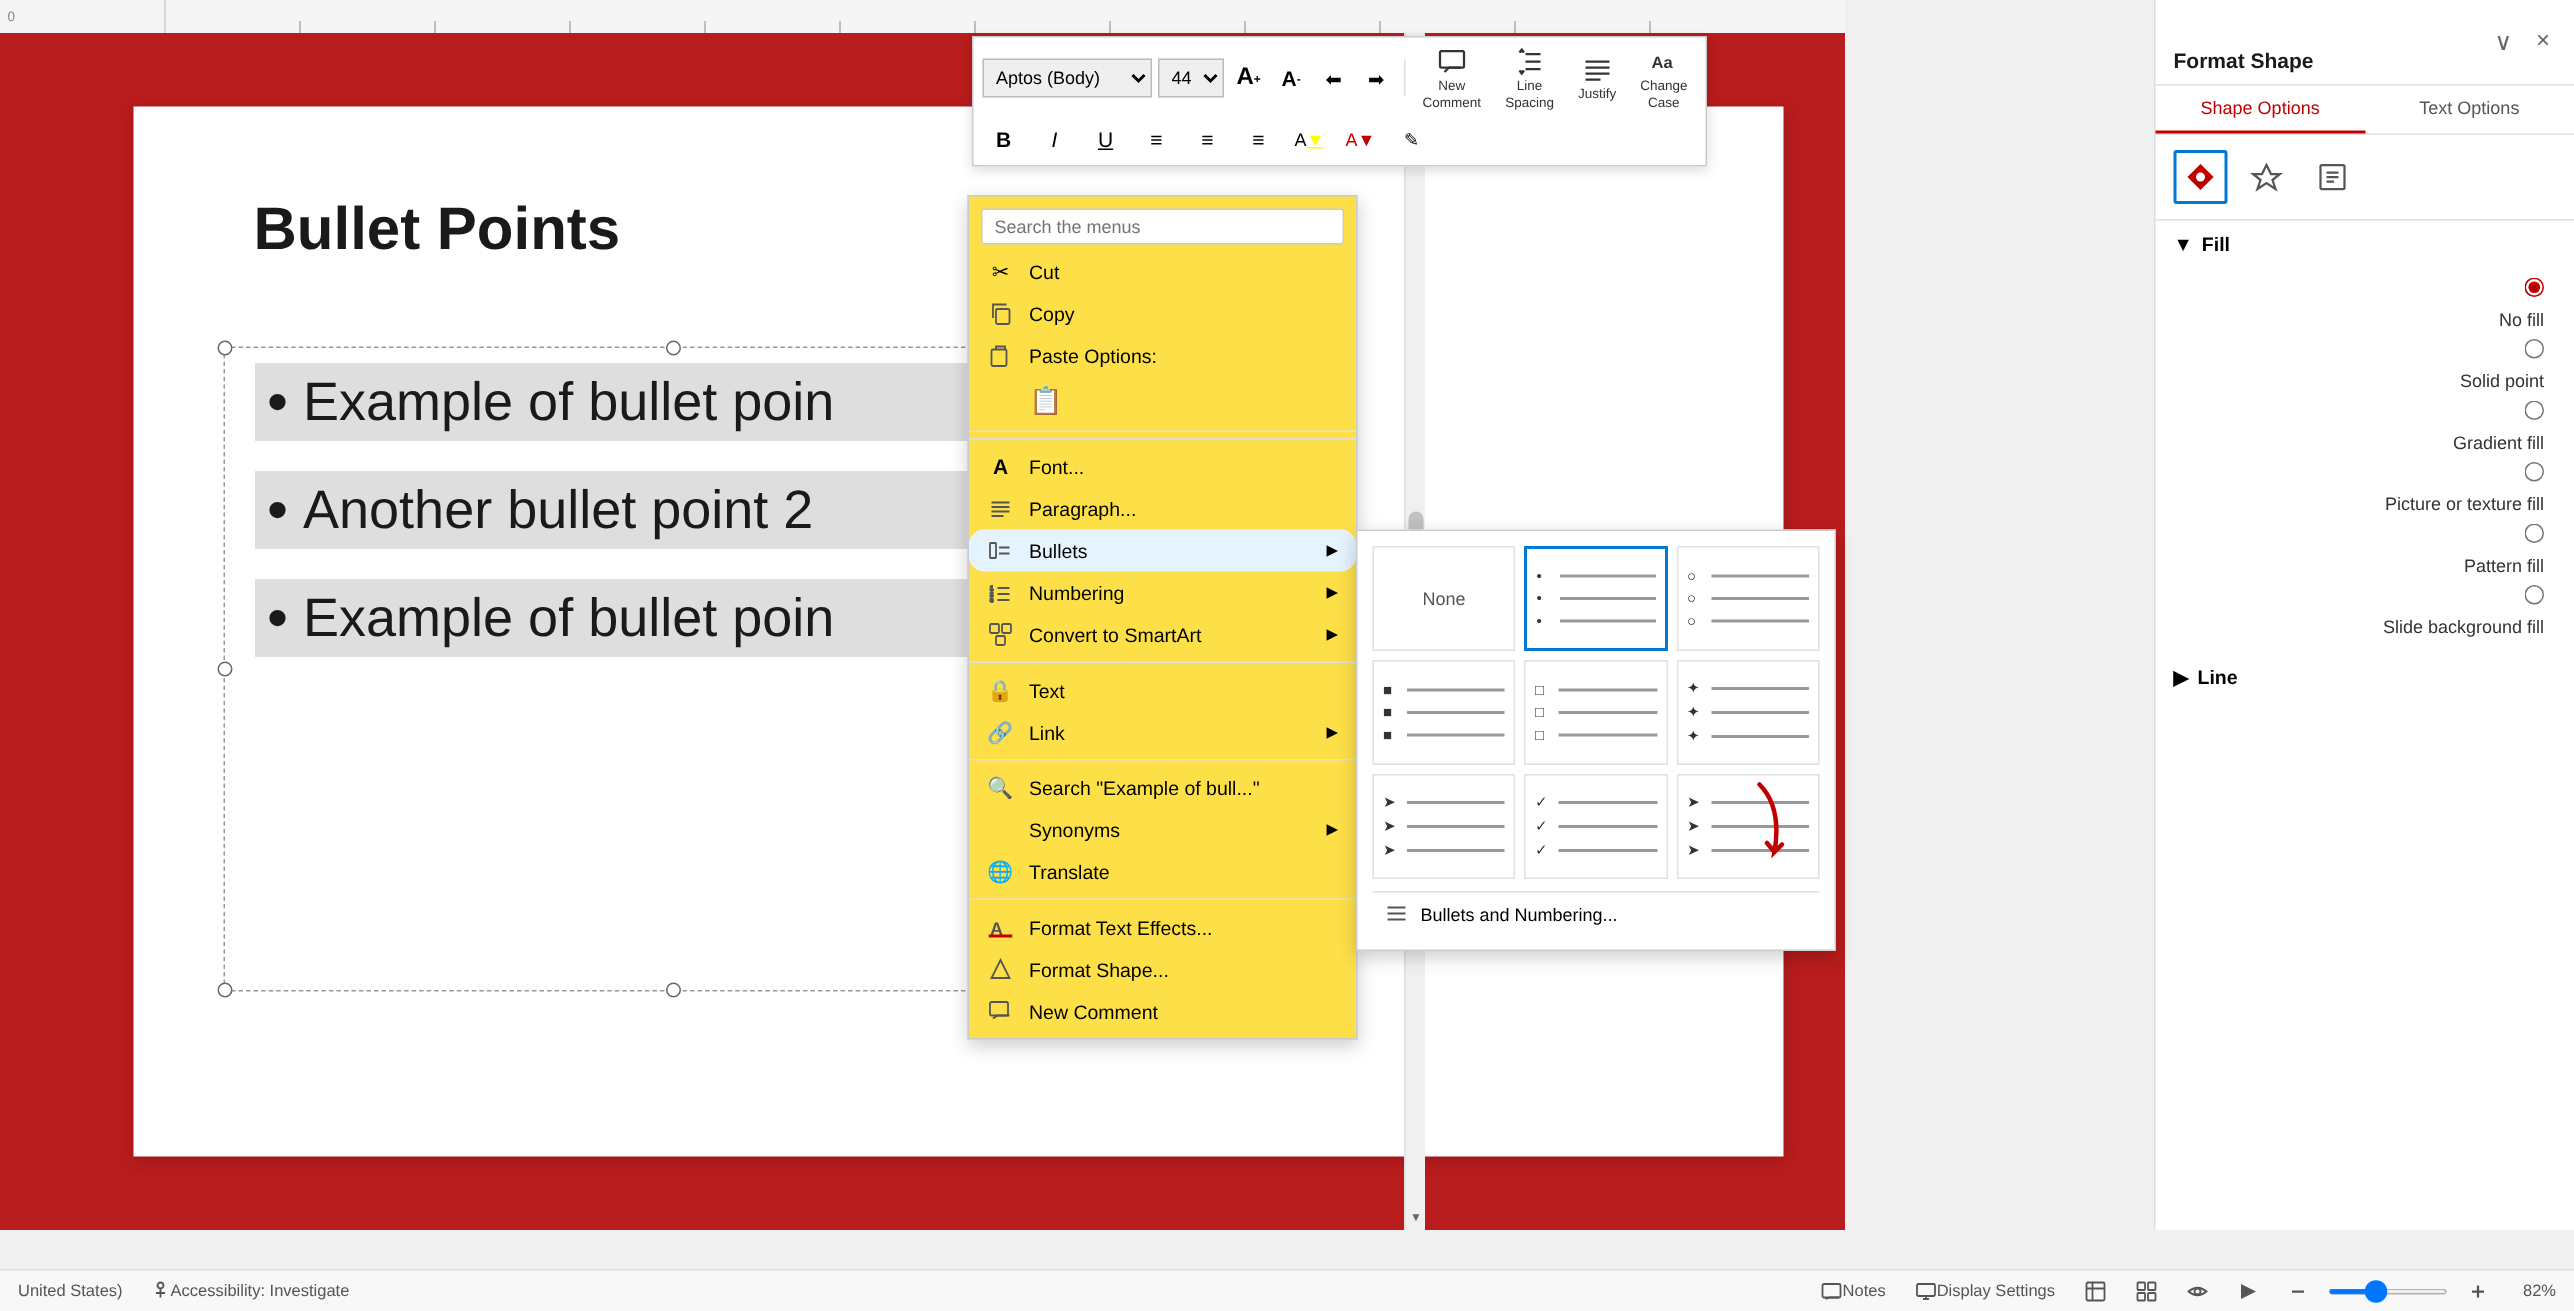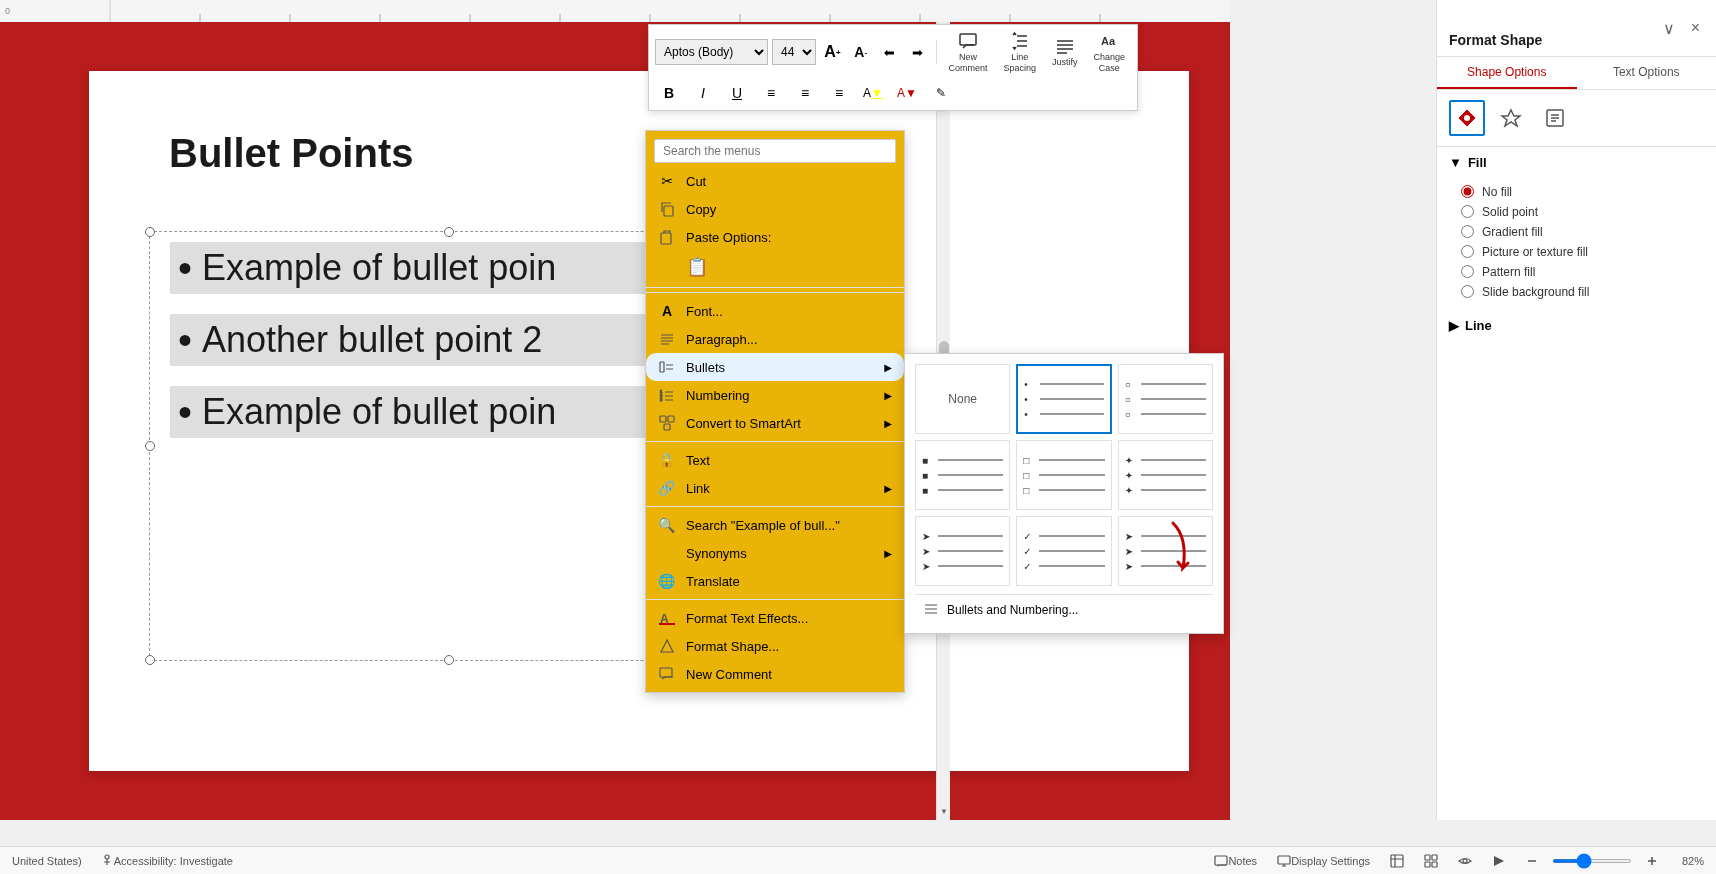--- a/index.html
+++ b/index.html
@@ -155,21 +155,21 @@
 
     .tb-icon-group svg { width: 20px; height: 20px; }
     .tb-icon-label { font-size: 9px; color: #333; text-align: center; line-height: 1.2; margin-top: 1px; }
 
     
     .context-menu {
       position: absolute;
       top: 130px;
       left: 645px;
       width: 260px;
-      background: #eab308;
+      background: #fde047;
       border: 1px solid #ccc;
       box-shadow: 0 4px 12px rgba(0,0,0,0.2);
       z-index: 200;
       padding: 4px 0;
       font-size: 13px;
     }
 
     .menu-search {
       margin: 4px 8px;
       padding: 4px 8px;
@@ -379,25 +379,26 @@
     }
 
     .section-header .chevron { margin-right: 6px; }
 
     .fill-options {
       padding: 4px 20px 8px 24px;
     }
 
     .radio-item {
       display: flex;
-      align-items: flex-start;
+      align-items: flex-end;
       gap: 8px;
       padding: 3px 0;
       font-size: 12px;
       color: #333;
+      flex-direction: column;
     }
 
     .radio-item input[type=radio] {
       accent-color: #c00000;
     }
 
     .line-section {
       display: flex;
       align-items: center;
       padding: 8px 12px;

